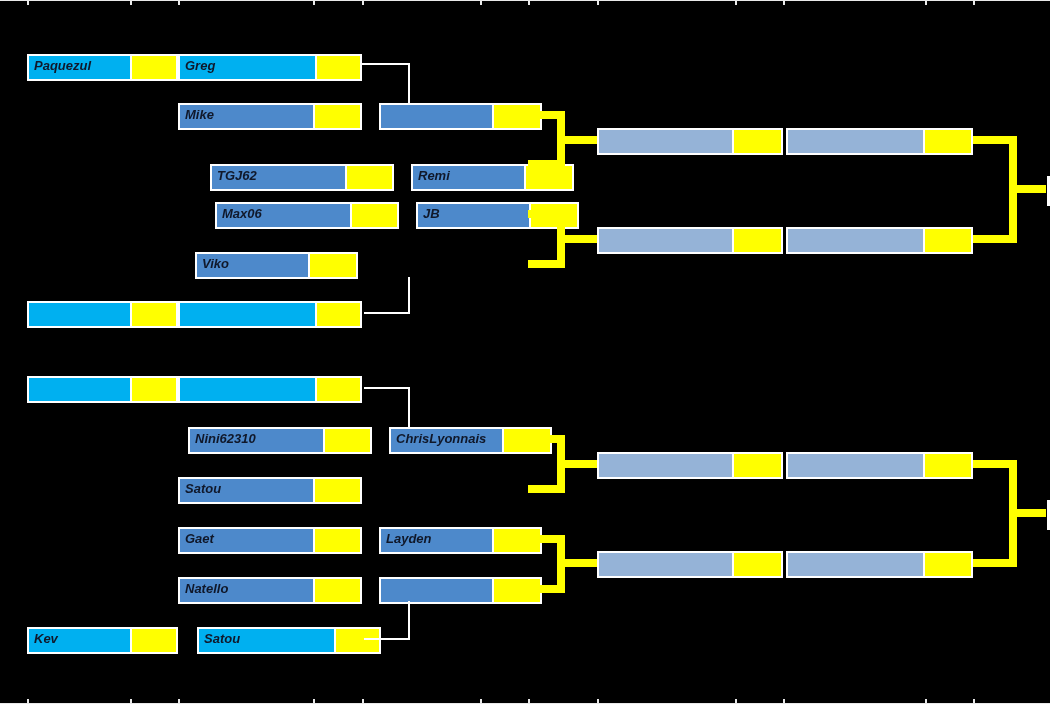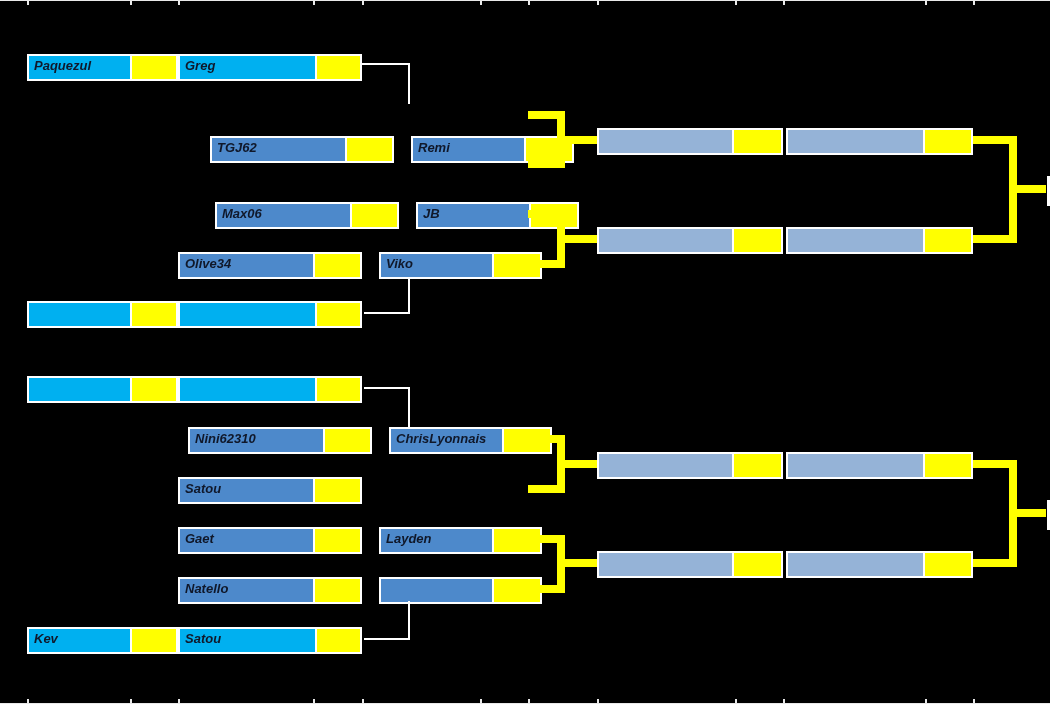--- a/index.html
+++ b/index.html
@@ -63,22 +63,32 @@
     <div class="box box1">
       <div class="cell name">Paquezul</div>
       <div class="cell score"></div>
     </div>
     <div class="box box2">
       <div class="cell name">Greg</div>
       <div class="cell score"></div>
     </div>
   </div>
 
-
-  <div class="row blue" style="left:178px;top:136px;padding-left:32px;">
+  <div class="row blue" style="left:178px;top:103px;">
+    <div class="box box1">
+      <div class="cell name">Mike</div>
+      <div class="cell score"></div>
+    </div>
+    <div class="box box2">
+      <div class="cell name"></div>
+      <div class="cell score"></div>
+    </div>
+  </div>
+
+  <div class="row blue" style="left:178px;top:164px;padding-left:32px;">
     <div class="box box1">
       <div class="cell name">TGJ62</div>
       <div class="cell score"></div>
     </div>
     <div class="box box2">
       <div class="cell name">Remi</div>
       <div class="cell score"></div>
     </div>
   </div>
 
@@ -87,24 +97,20 @@
       <div class="cell name">Max06</div>
       <div class="cell score"></div>
     </div>
     <div class="box box2">
       <div class="cell name">JB</div>
       <div class="cell score"></div>
     </div>
   </div>
 
   <div class="row blue" style="left:178px;top:252px;">
-    <div class="box box1">
-      <div class="cell name">Olive34</div>
-      <div class="cell score"></div>
-    </div>
     <div class="box box2">
       <div class="cell name">Viko</div>
       <div class="cell score"></div>
     </div>
   </div>
 
   <div class="row cyan" style="left:27px;top:301px;">
     <div class="box box1">
       <div class="cell name"></div>
       <div class="cell score"></div>
@@ -159,21 +165,21 @@
     <div class="box box1">
       <div class="cell name">Natello</div>
       <div class="cell score"></div>
     </div>
     <div class="box box2">
       <div class="cell name"></div>
       <div class="cell score"></div>
     </div>
   </div>
 
-  <div class="row cyan" style="left:27px;top:627px;">
+  <div class="row cyan" style="left:27px;top:627px;gap:19px;">
     <div class="box box1">
       <div class="cell name">Kev</div>
       <div class="cell score"></div>
     </div>
     <div class="box box2">
       <div class="cell name">Satou</div>
       <div class="cell score"></div>
     </div>
   </div>
 

